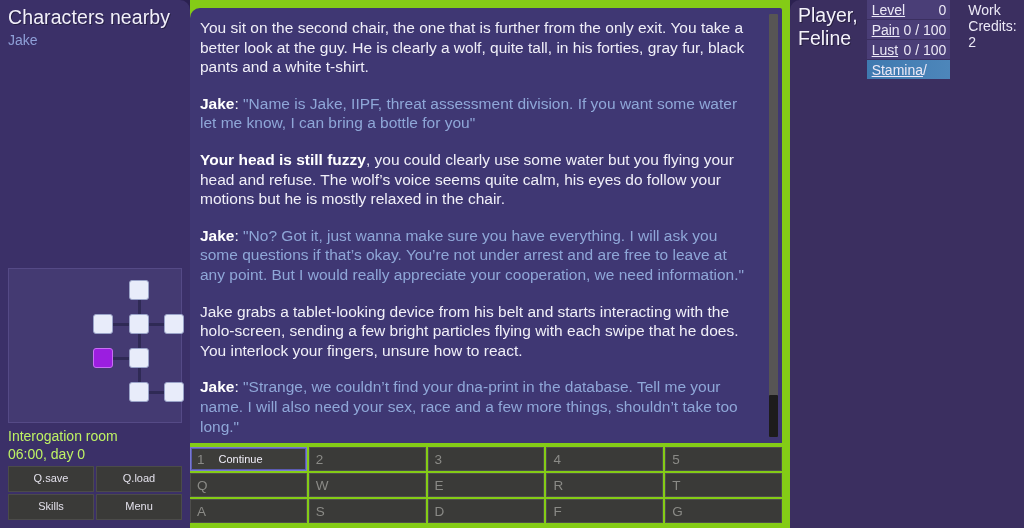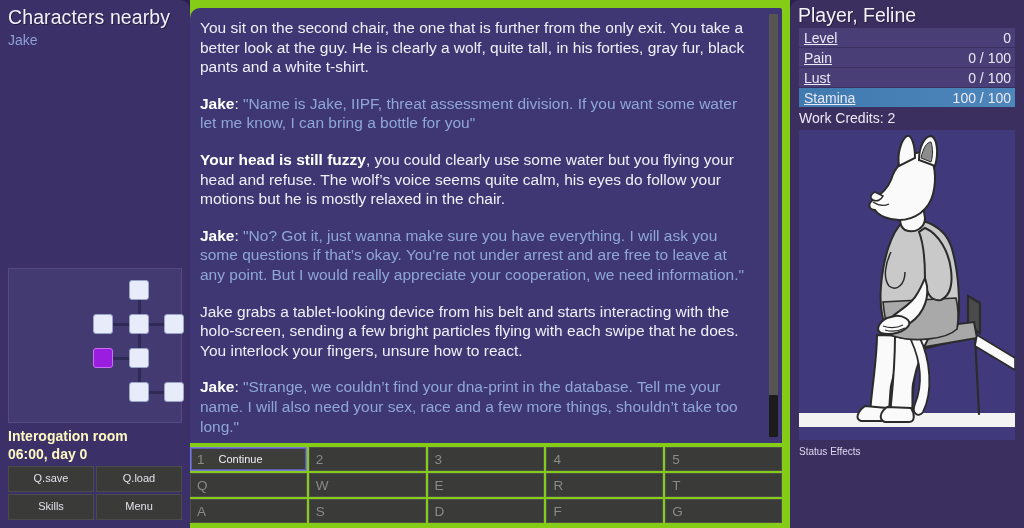--- a/index.html
+++ b/index.html
@@ -77,24 +77,23 @@
   }
   .map-link {
     position: absolute;
     background: #2f2a55;
   }
   .map-link.h { height: 3px; }
   .map-link.v { width: 3px; }
 
   .room-info {
     padding: 5px 0 0 8px;
-    color: #fef9c3;
+    color: #bef264;
     font-size: 14px;
     line-height: 17.5px;
-    font-weight: bold;
   }
 
   .sb-buttons {
     display: grid;
     grid-template-columns: 1fr 1fr;
     gap: 2px;
     padding: 3px 8px 8px 8px;
   }
 
   .sb-btn {
@@ -209,21 +208,20 @@
 
   
   .right {
     position: relative;
     width: 234px;
     flex: 0 0 234px;
     height: 528px;
     background: #3b2f60;
     border-top-left-radius: 10px;
     display: flex;
-    flex-direction: column;
   }
 
   .player-title {
     color: #f4f2fb;
     font-size: 19.5px;
     padding: 4px 0 1px 8px;
     text-shadow: 1px 1px 0px rgba(0,0,0,0.35);
   }
 
   .stats {

